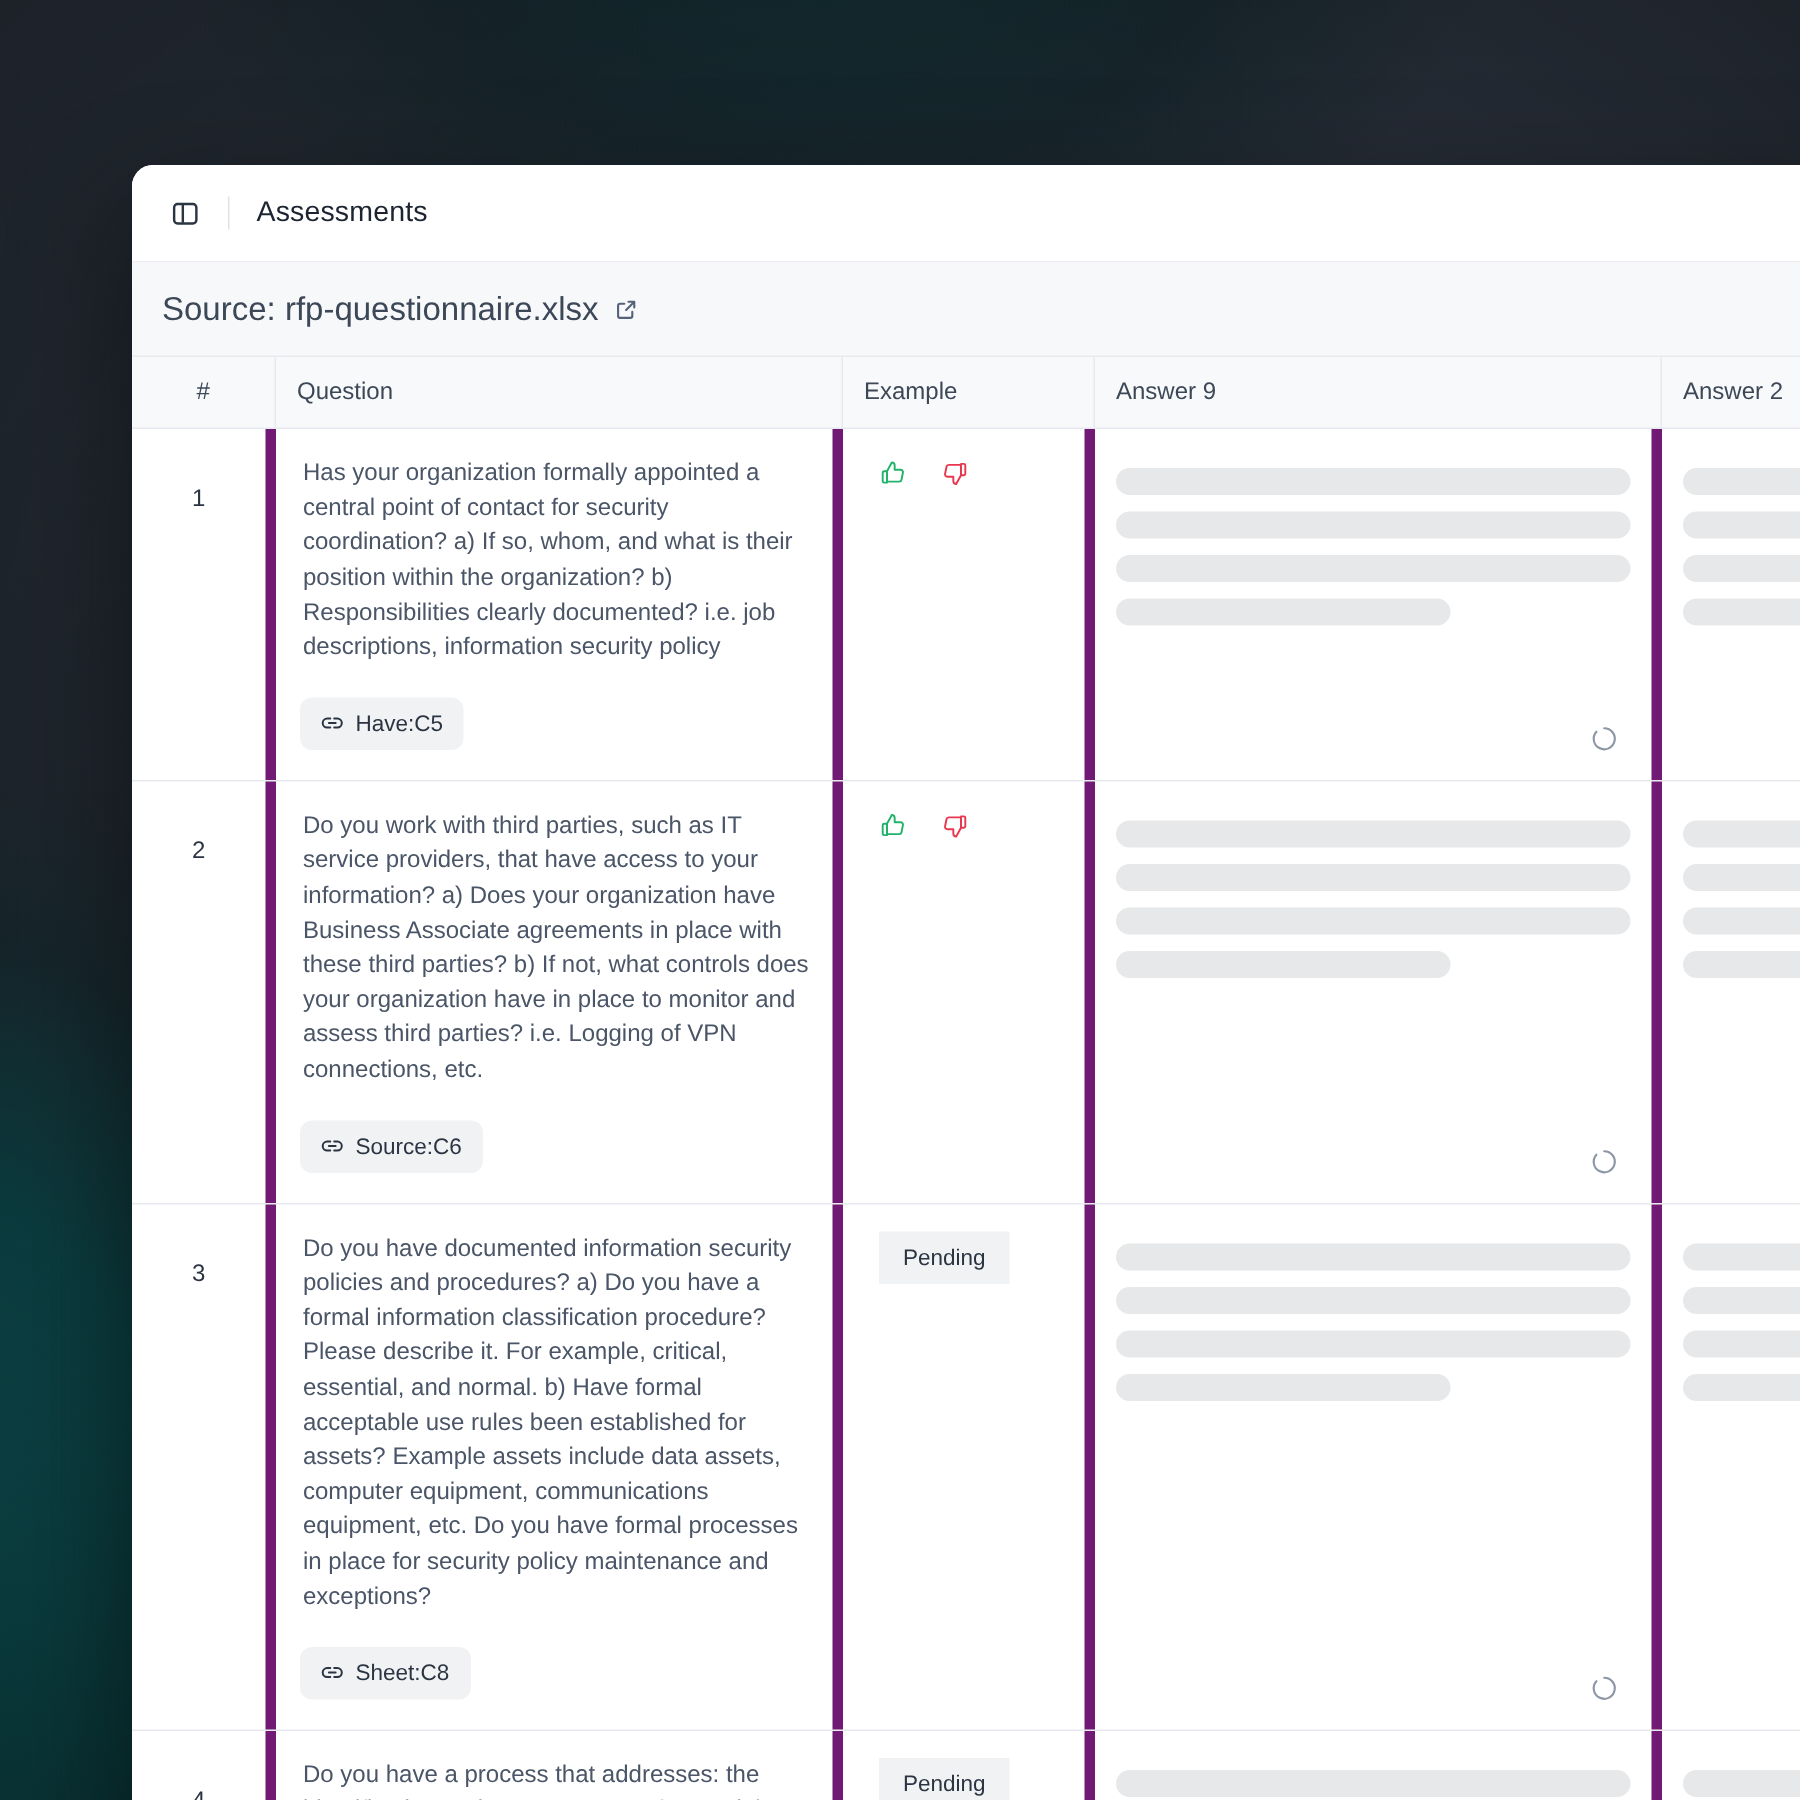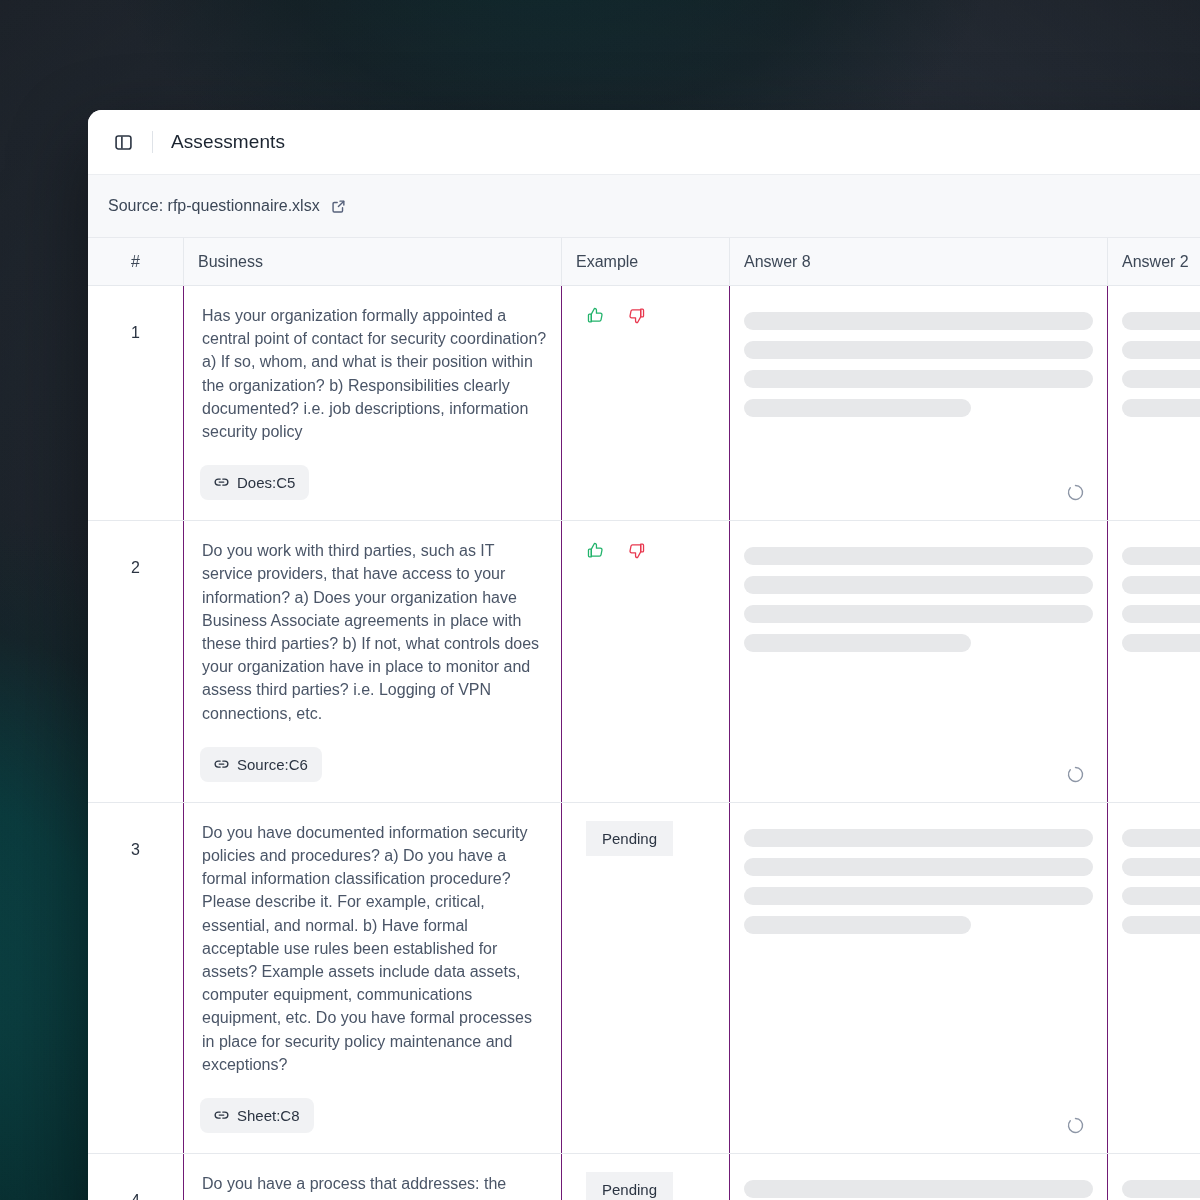--- a/index.html
+++ b/index.html
@@ -87,21 +87,21 @@
   
   .sourcebar {
     height: 63px;
     display: flex;
     align-items: center;
     padding: 0 20px;
     background: #f7f8fa;
     border-bottom: 1px solid #e8eaee;
   }
   .source-text {
-    font-size: 16px;
+    font-size: 22px;
     color: #3c4757;
   }
   .source-link-icon {
     margin-left: 11px;
     display: inline-flex;
     align-items: center;
     cursor: pointer;
   }
 
   
@@ -122,21 +122,21 @@
     padding: 0 14px;
     border-right: 1px solid #e6e9ed;
     height: 100%;
   }
   .tr {
     display: flex;
     border-bottom: 1px solid #e6e9ed;
   }
   .td {
     padding: 18px 14px 20px;
-    border-right: 1px solid #701a75;
+    border-right: 7px solid #701a75;
     min-height: 60px;
   }
 
   .col-num   { width: 96px;  justify-content: center; text-align: center; }
   .col-q     { width: 378px; }
   .col-st    { width: 168px; }
   .col-a1    { width: 378px; position: relative; }
   .col-a2    { width: 140px; position: relative; border-right: none; }
 
   .th.col-num { justify-content: center; }
@@ -234,39 +234,39 @@
         <path d="M9.6 2.3h4.1v4.1" stroke="#55607a" stroke-width="1.5" stroke-linecap="round" stroke-linejoin="round"></path>
         <path d="M13.4 2.6 7.9 8.1" stroke="#55607a" stroke-width="1.5" stroke-linecap="round"></path>
         <path d="M12.3 9.4v3.1a1.3 1.3 0 0 1-1.3 1.3H3.5a1.3 1.3 0 0 1-1.3-1.3V5a1.3 1.3 0 0 1 1.3-1.3h3.1" stroke="#55607a" stroke-width="1.5" stroke-linecap="round" stroke-linejoin="round"></path>
       </svg>
     </span>
   </div>
 
   <div class="table">
     <div class="thead">
       <div class="th col-num">#</div>
-      <div class="th col-q">Business</div>
+      <div class="th col-q">Question</div>
       <div class="th col-st">Example</div>
-      <div class="th col-a1">Answer 8</div>
+      <div class="th col-a1">Answer 9</div>
       <div class="th col-a2">Answer 2</div>
     </div>
     <div id="tbody">
         <div class="tr">
           <div class="td col-num">
             <div class="cell-num">1</div>
           </div>
           <div class="td col-q"><div class="q-text">Has your organization formally appointed a central point of contact for security coordination? a) If so, whom, and what is their position within the organization? b) Responsibilities clearly documented? i.e. job descriptions, information security policy</div><div class="sheet-badge">
               <span style="display: inline-flex;">
                 <svg width="15" height="15" viewBox="0 0 16 16" fill="none">
                   <path d="M6.6 4.3H4.4a3.2 3.2 0 1 0 0 6.4h2.2" stroke="#2b3442" stroke-width="1.4" stroke-linecap="round"></path>
                   <path d="M9.4 4.3h2.2a3.2 3.2 0 1 1 0 6.4H9.4" stroke="#2b3442" stroke-width="1.4" stroke-linecap="round"></path>
                   <path d="M5.6 7.5h4.8" stroke="#2b3442" stroke-width="1.4" stroke-linecap="round"></path>
                 </svg>
               </span>
-              <span>Does:C5</span>
+              <span>Have:C5</span>
             </div></div>
           <div class="td col-st" style="padding: 0px;">
             <div class="status-cell">
               <span class="thumb-btn">
                 <svg width="19" height="19" viewBox="0 0 20 20" fill="none">
                   <path d="M5.6 8.6h-2a1 1 0 0 0-1 1v6a1 1 0 0 0 1 1h2z" stroke="#22b36b" stroke-width="1.35" stroke-linejoin="round"></path>
                   <path d="M5.6 8.6 9 2.4c1.2 0 2 .9 2 2.1V7.6h4.2a1.6 1.6 0 0 1 1.6 1.9l-1 5.1a1.6 1.6 0 0 1-1.6 1.3H5.6z" stroke="#22b36b" stroke-width="1.35" stroke-linejoin="round"></path>
                 </svg>
               </span>
               <span class="thumb-btn">

